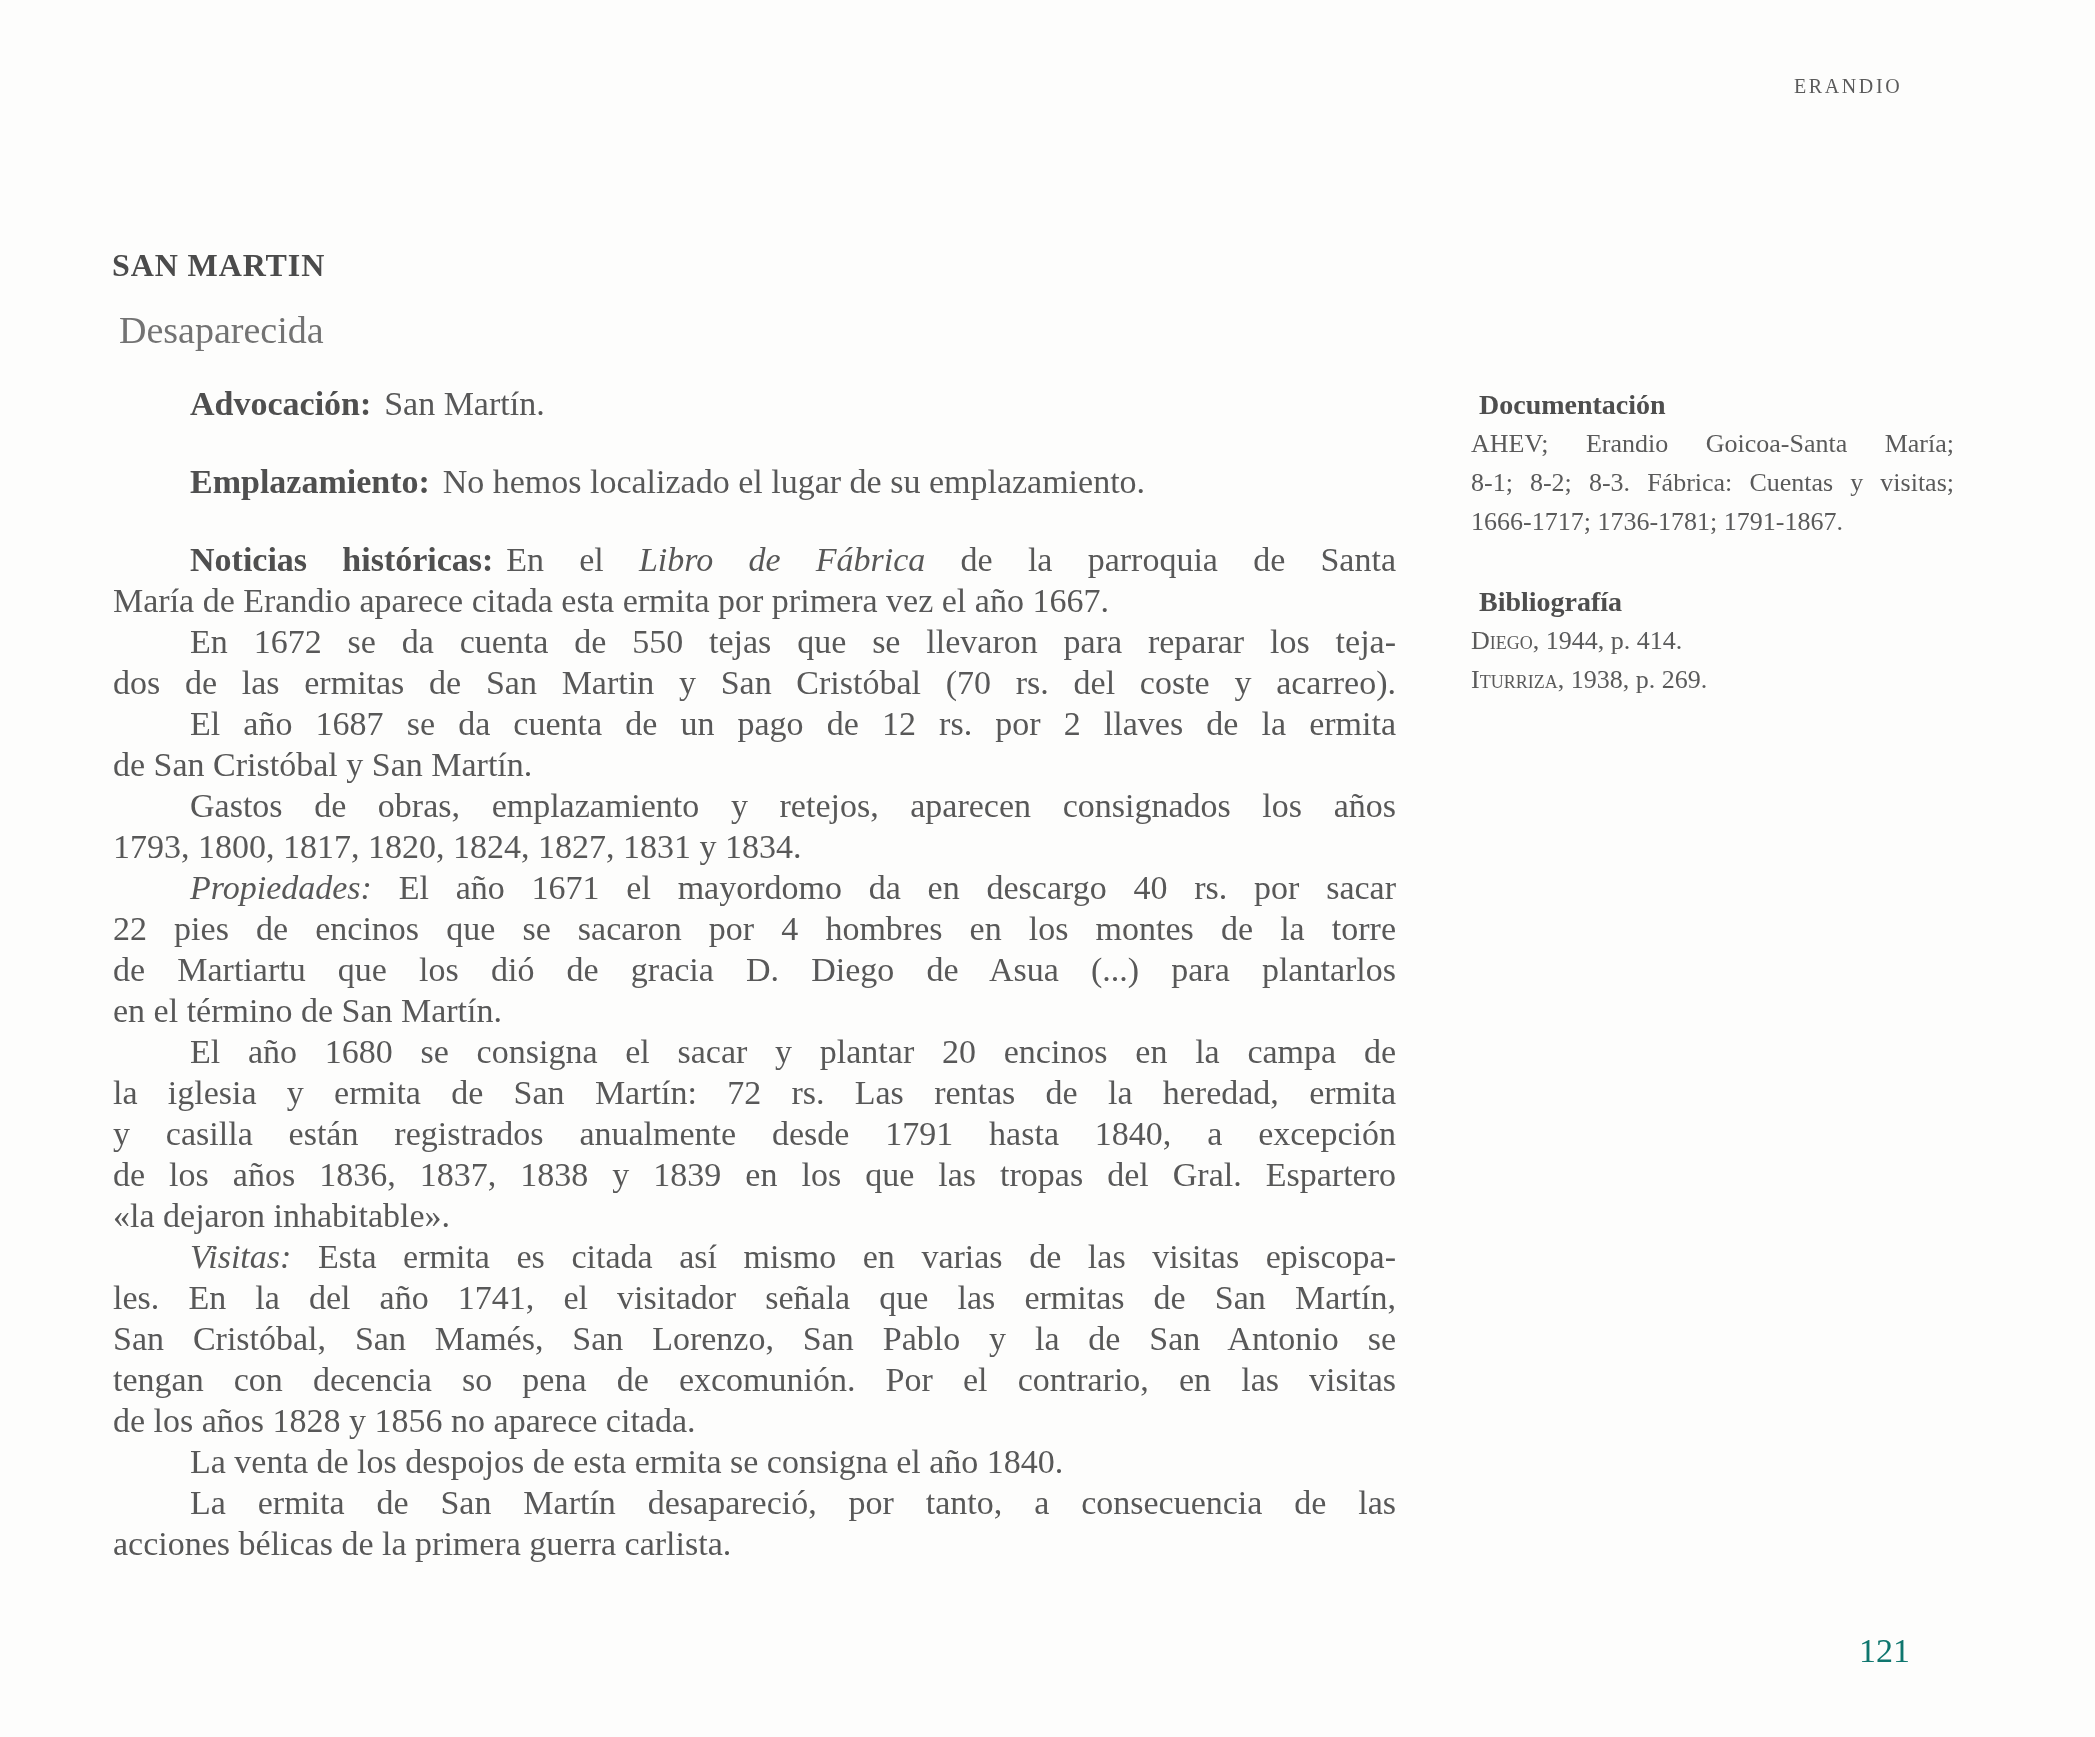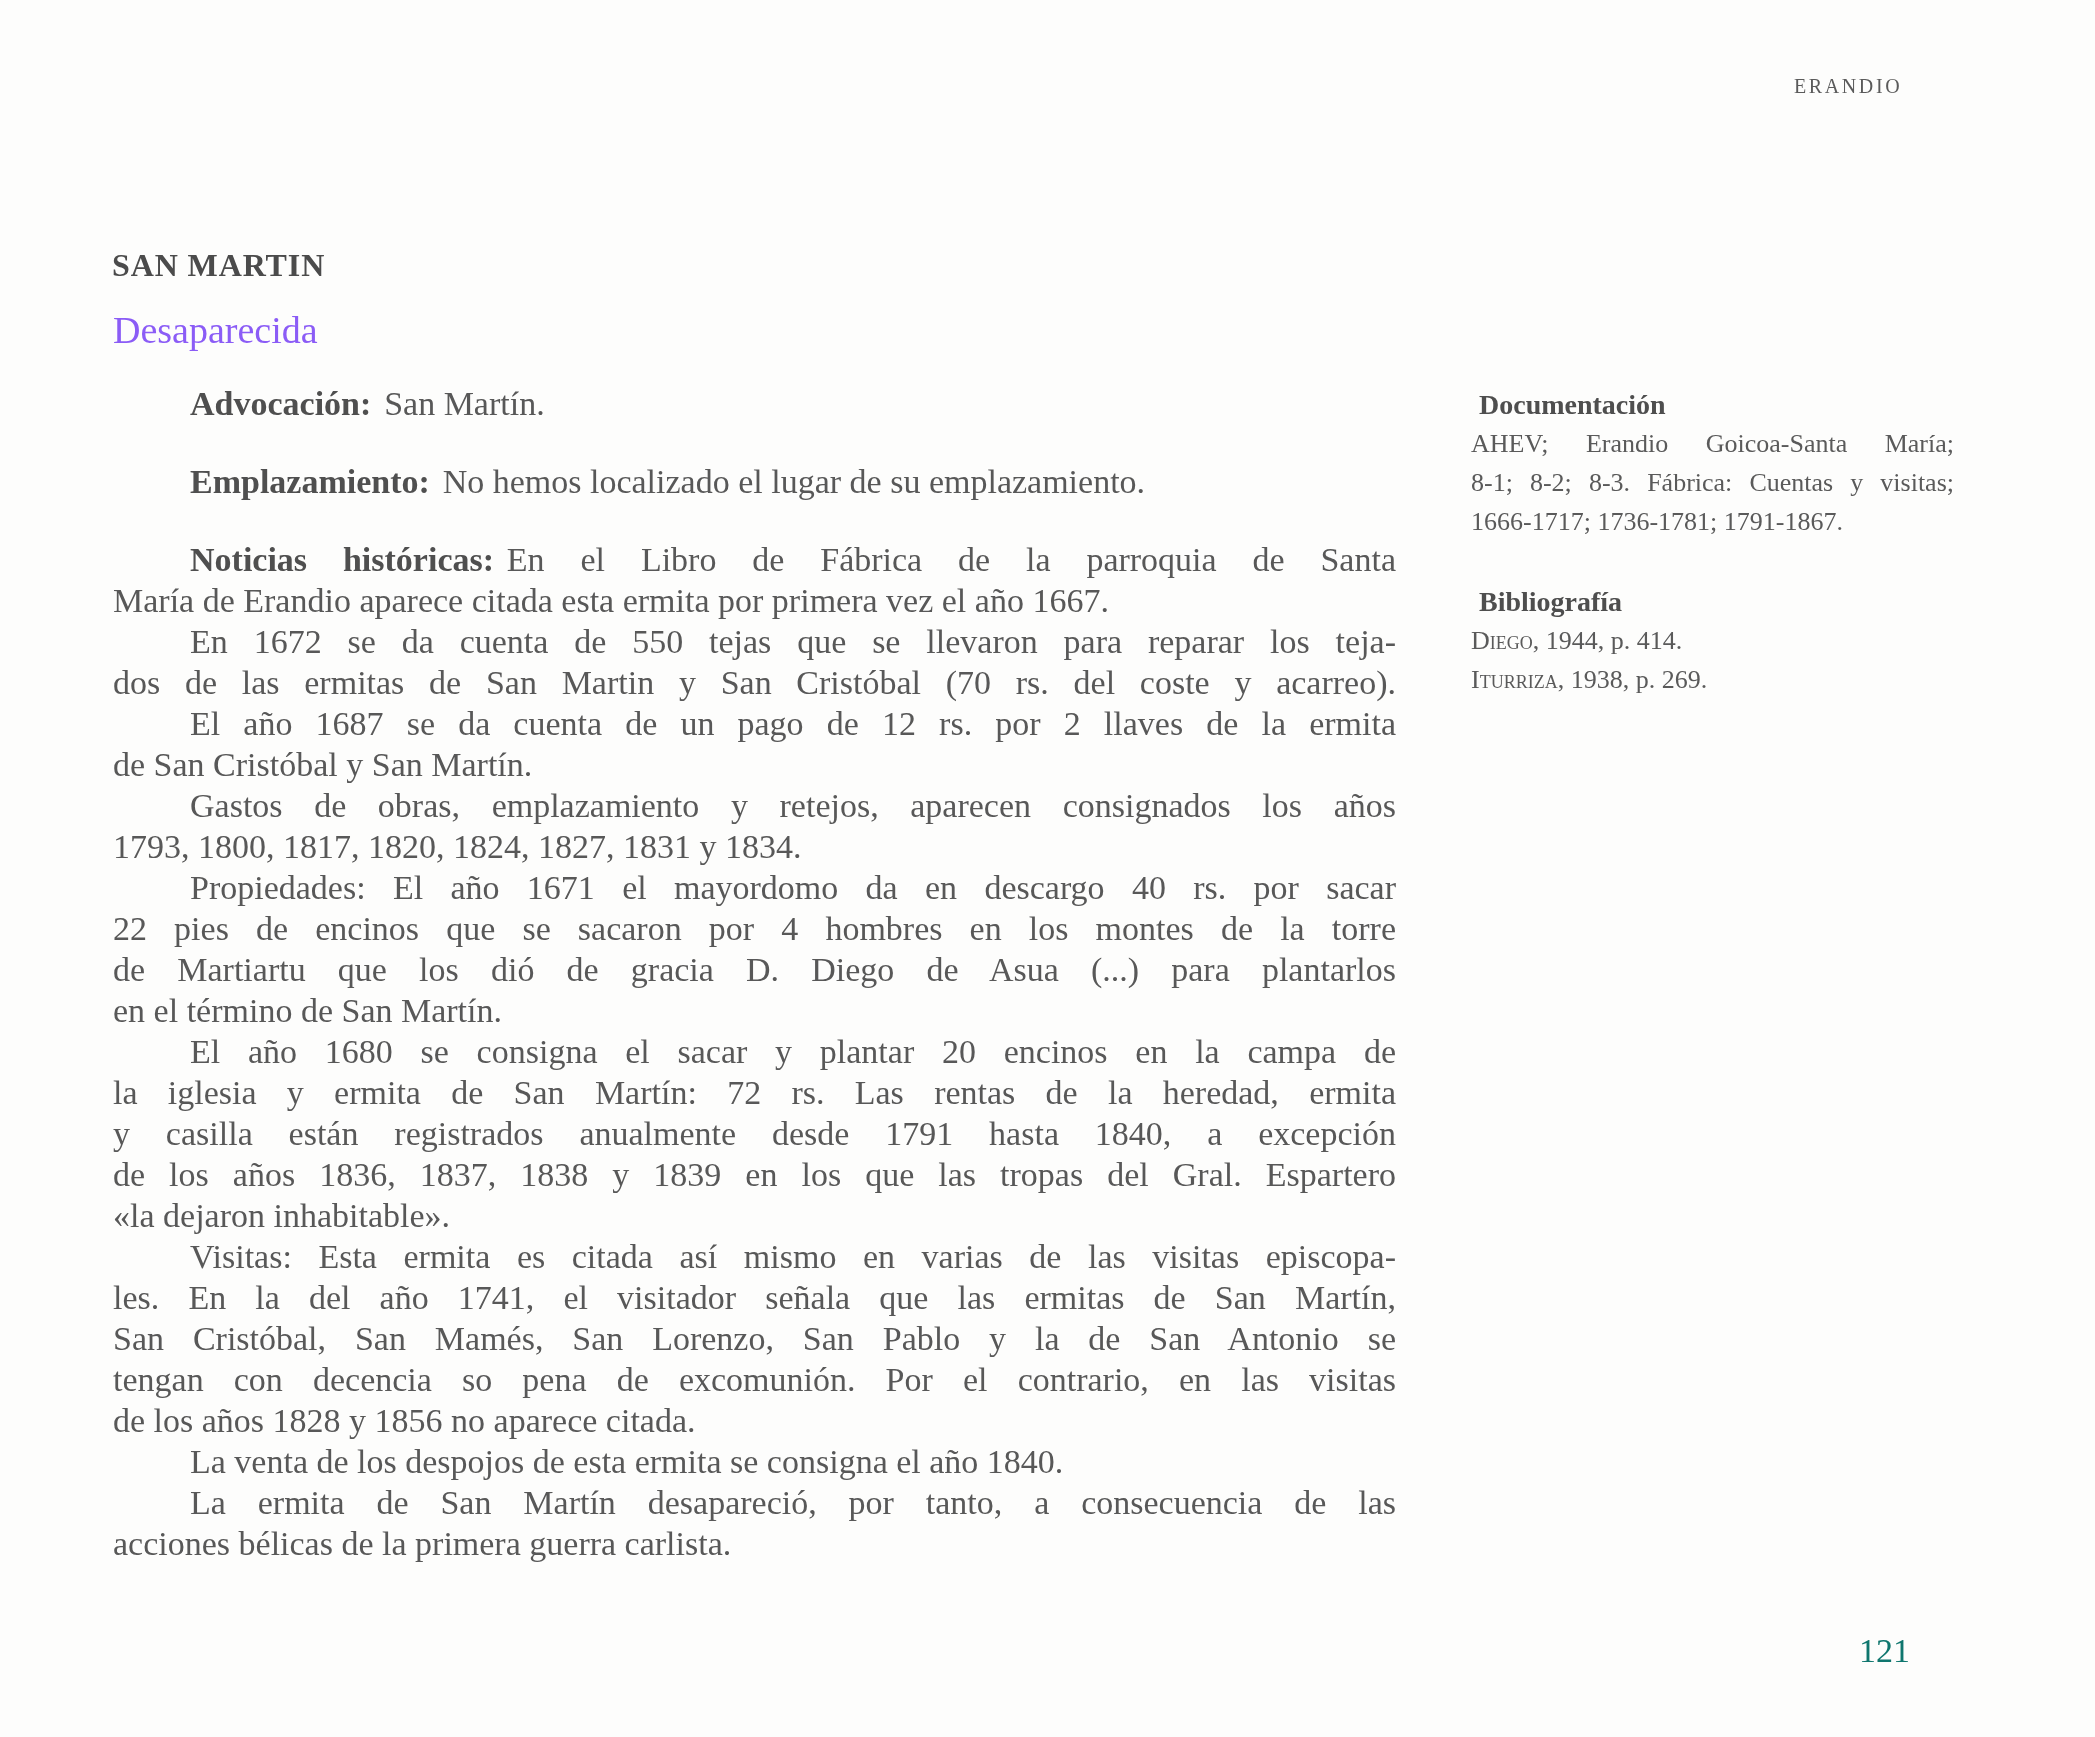--- a/index.html
+++ b/index.html
@@ -19,34 +19,34 @@
   .running-head{
     position:absolute;left:1794px;top:75px;
     font-size:20px;letter-spacing:2.6px;color:#5b5b5b;
   }
   .entry-title{
     position:absolute;left:112px;top:247px;margin:0;
     font-size:32px;font-weight:700;color:var(--ink-dark);
     letter-spacing:0.9px;
   }
   .entry-status{
-    position:absolute;left:113px;top:308px;
-    font-size:38px;color:#8b5cf6;
+    position:absolute;left:119px;top:308px;
+    font-size:38px;color:#737373;
   }
   .main-col{
     position:absolute;left:113px;top:383px;width:1283px;
     font-size:34px;line-height:41px;
     text-justify:inter-word;
   }
   .line{text-align:justify;text-align-last:justify;}
   .line.last{text-align-last:left;}
   .line.indent{text-indent:77px;}
   .line.gap{margin-bottom:37px;}
   .bold{font-weight:700;color:#4f4f4f;}
-  .italic{}
+  .italic{font-style:italic;}
   .smallcaps{font-variant:small-caps;}
   .lead{padding-right:12.8px;}
   .side-col{
     position:absolute;left:1439px;top:385px;width:515px;
     font-size:26px;line-height:39px;color:#5a5a5a;
     text-justify:inter-word;
   }
   .side-head{
     font-weight:700;font-size:28px;color:#4e4e4e;line-height:39px;
     text-align:left;

